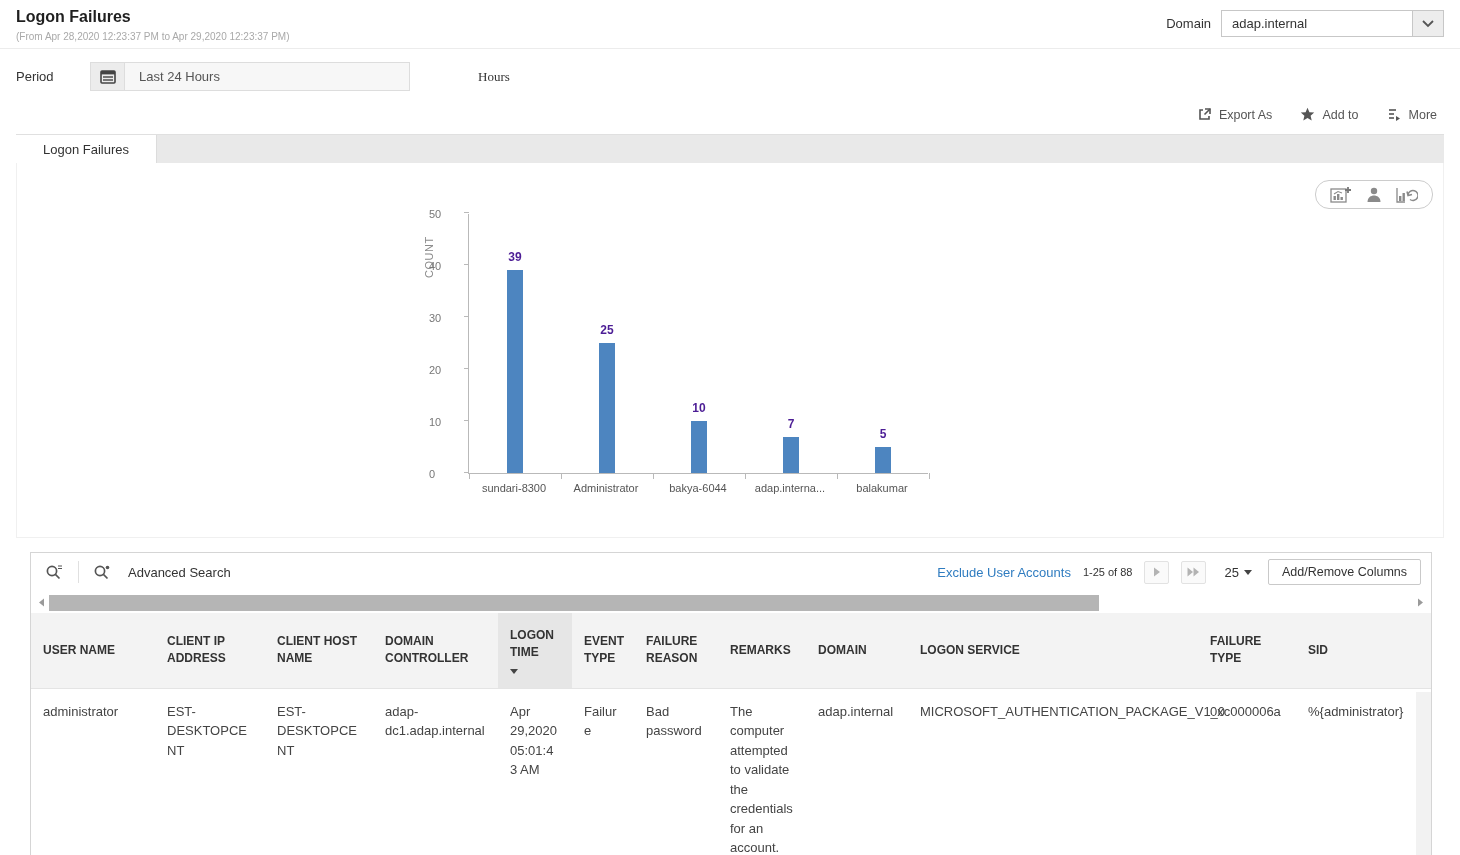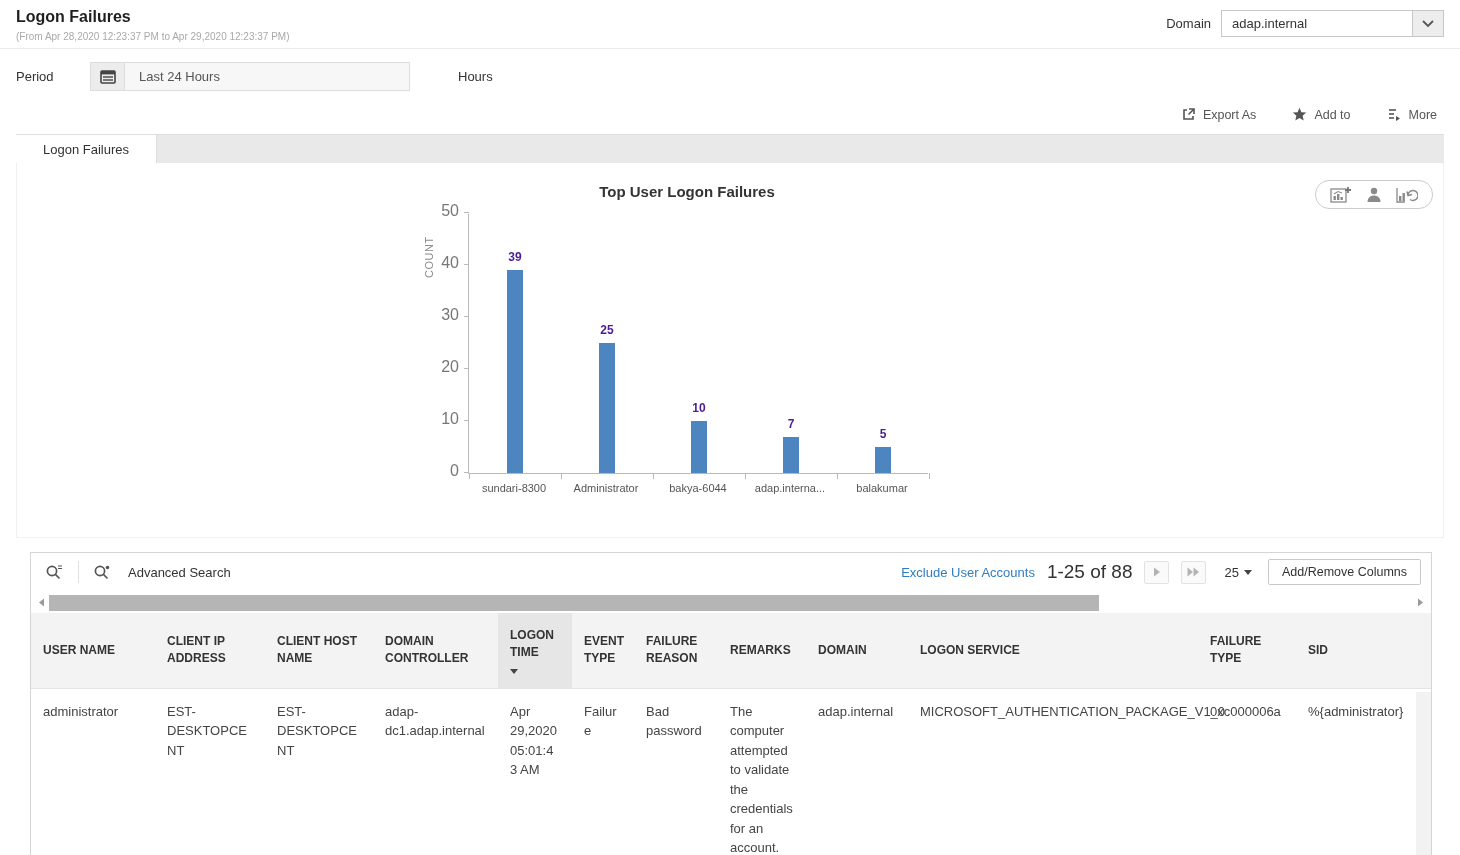--- a/index.html
+++ b/index.html
@@ -17,56 +17,56 @@
   .select .sel-value { font-size:13px; color:#333; padding:0 10px; display:flex; align-items:center; width:190px; }
   .select .sel-chev { width:31px; background:#ededed; border-left:1px solid #c7c7c7; display:flex; align-items:center; justify-content:center; }
 
   
   .filter-row { display:flex; align-items:center; padding:13px 16px 10px 16px; }
   .filter-label { font-size:13px; color:#333; }
   .lbl-period { width:74px; }
   .period-group { display:flex; align-items:stretch; width:320px; height:29px; border:1px solid #ddd; background:#f7f7f7; }
   .cal-seg { width:34px; background:#ececec; border-right:1px solid #ddd; display:flex; align-items:center; justify-content:center; }
   .period-value { font-size:13px; color:#555; display:flex; align-items:center; padding:0 14px; }
-  .lbl-hours { margin-left:48px; margin-right:16px; }
+  .lbl-hours { margin-left:68px; margin-right:16px;font-family:Liberation Serif, serif; }
   .hours-select .sel-value { width:178px; }
 
   
-  .actions-row { display:flex; justify-content:flex-end; align-items:center; gap:36px; padding:6px 23px 12px 16px; }
+  .actions-row { display:flex; justify-content:flex-end; align-items:center; gap:28px; padding:6px 23px 12px 16px; }
   .action-item { display:flex; align-items:center; gap:7px; font-size:12.5px; color:#555; cursor:pointer; }
 
   
   .tabbar { margin:0 16px; background:#e9e9e9; height:29px; display:flex; border-top:1px solid #e0e0e0; }
   .tab { width:141px; background:#fff; display:flex; align-items:center; justify-content:center; font-size:13px; color:#333; border-right:1px solid #dcdcdc; }
 
   
   .chart-panel { position:relative; margin:0 16px; height:375px; background:#fff; border-left:1px solid #f0f0f0; border-right:1px solid #f0f0f0; border-bottom:1px solid #f0f0f0; }
   .chart-title { position:absolute; top:20px; left:430px; width:480px; text-align:center; font-size:15px; font-weight:bold; color:#333; }
   .chart-toolbar { position:absolute; top:17px; right:10px; width:118px; height:29px; border:1px solid #ccc; border-radius:14px; display:flex; align-items:center; justify-content:space-around; padding:0 8px; background:#fff; }
   .chart-toolbar .tbtn { display:flex; align-items:center; justify-content:center; cursor:pointer; }
   .plot { position:absolute; left:451px; top:51px; width:460px; height:260px; border-left:1px solid #b9b9b9; border-bottom:1px solid #b9b9b9; }
-  .ytick { position:absolute; right:468px; width:30px; text-align:right; font-size:16px; color:#777; }
+  .ytick { position:absolute; right:468px; width:30px; text-align:left; font-size:11px; color:#777; }
   .ytick-mark { position:absolute; left:-5px; width:5px; height:1px; background:#b9b9b9; }
   .count-label { position:absolute; left:-46px; top:0px; height:64px; writing-mode:vertical-rl; transform:rotate(180deg); font-size:11px; color:#8a8a8a; letter-spacing:0.5px; }
   .bar { position:absolute; bottom:0; width:16px; background:#4d85c0; }
   .bar-value { position:absolute; transform:translateX(-50%); font-size:12px; font-weight:bold; color:#4c1d95; }
   .xtick-mark { position:absolute; bottom:-6px; width:1px; height:6px; background:#b9b9b9; }
   .xcat-row { position:absolute; left:451px; top:319px; width:460px; display:flex; }
   .xcat { flex:1; text-align:center; font-size:11px; color:#555; }
 
   
   .table-panel { position:relative; margin:14px 28px 0 30px; border:1px solid #d5d5d5; background:#fff; }
   .controls-row { display:flex; align-items:center; justify-content:space-between; height:38px; padding:0 10px 0 8px; }
   .controls-left { display:flex; align-items:center; gap:8px; }
   .icon-btn { display:flex; align-items:center; justify-content:center; padding:3px 6px; cursor:pointer; }
   .v-div { width:1px; height:22px; background:#e0e0e0; }
   .adv-label { font-size:13px; color:#333; margin-left:2px; }
   .controls-right { display:flex; align-items:center; gap:12px; }
   .link { font-size:13px; color:#2f7cc0; cursor:pointer; }
-  .range-text { font-size:19px; color:#333; }
+  .range-text { font-size:11px; color:#333; }
   .pg-btn { width:25px; height:23px; border:1px solid #e2e2e2; background:#fafafa; border-radius:2px; display:flex; align-items:center; justify-content:center; cursor:pointer; }
   .page-size { display:flex; align-items:center; gap:5px; font-size:13px; color:#333; cursor:pointer; margin-left:6px; }
   .caret-down { width:0; height:0; border-left:4px solid transparent; border-right:4px solid transparent; border-top:5px solid #444; }
   .add-remove-btn { height:26px; border:1px solid #c9c9c9; border-radius:2px; background:#fff; font-family:"Liberation Sans",sans-serif; font-size:12.5px; color:#333; padding:0 13px; cursor:pointer; margin-left:4px; }
 
   .hscroll { display:flex; align-items:center; height:21px; padding:0 3px; margin-top:1px; }
   .scroll-arrow { width:15px; display:flex; align-items:center; justify-content:center; cursor:pointer; }
   .scroll-track { position:relative; flex:1; height:16px; }
   .scroll-thumb { position:absolute; left:0; top:0; height:16px; width:77%; background:#b5b5b5; cursor:grab; }
 
@@ -149,21 +149,20 @@
       </span>
       <span>More</span>
     </div>
   </div>
 
   <div class="tabbar">
     <div class="tab">Logon Failures</div>
   </div>
 
   <div class="chart-panel">
-    <div class="chart-title">Top User Logon Failures</div>
     <div class="chart-toolbar">
       <span class="tbtn">
         <svg width="22" height="18" viewBox="0 0 22 18">
             <rect x="1" y="3" width="15" height="13" fill="none" stroke="#8a8a8a" stroke-width="1.3"></rect>
             <rect x="3.5" y="10" width="2.4" height="4" fill="#8a8a8a"></rect>
             <rect x="7" y="8" width="2.4" height="6" fill="#8a8a8a"></rect>
             <rect x="10.5" y="11" width="2.4" height="3" fill="#8a8a8a"></rect>
             <path d="M4 8 L8 5.5 L12 7" fill="none" stroke="#8a8a8a" stroke-width="1.1"></path>
             <path d="M18 1 V7 M15 4 H21" stroke="#777" stroke-width="1.8"></path>
           </svg>

